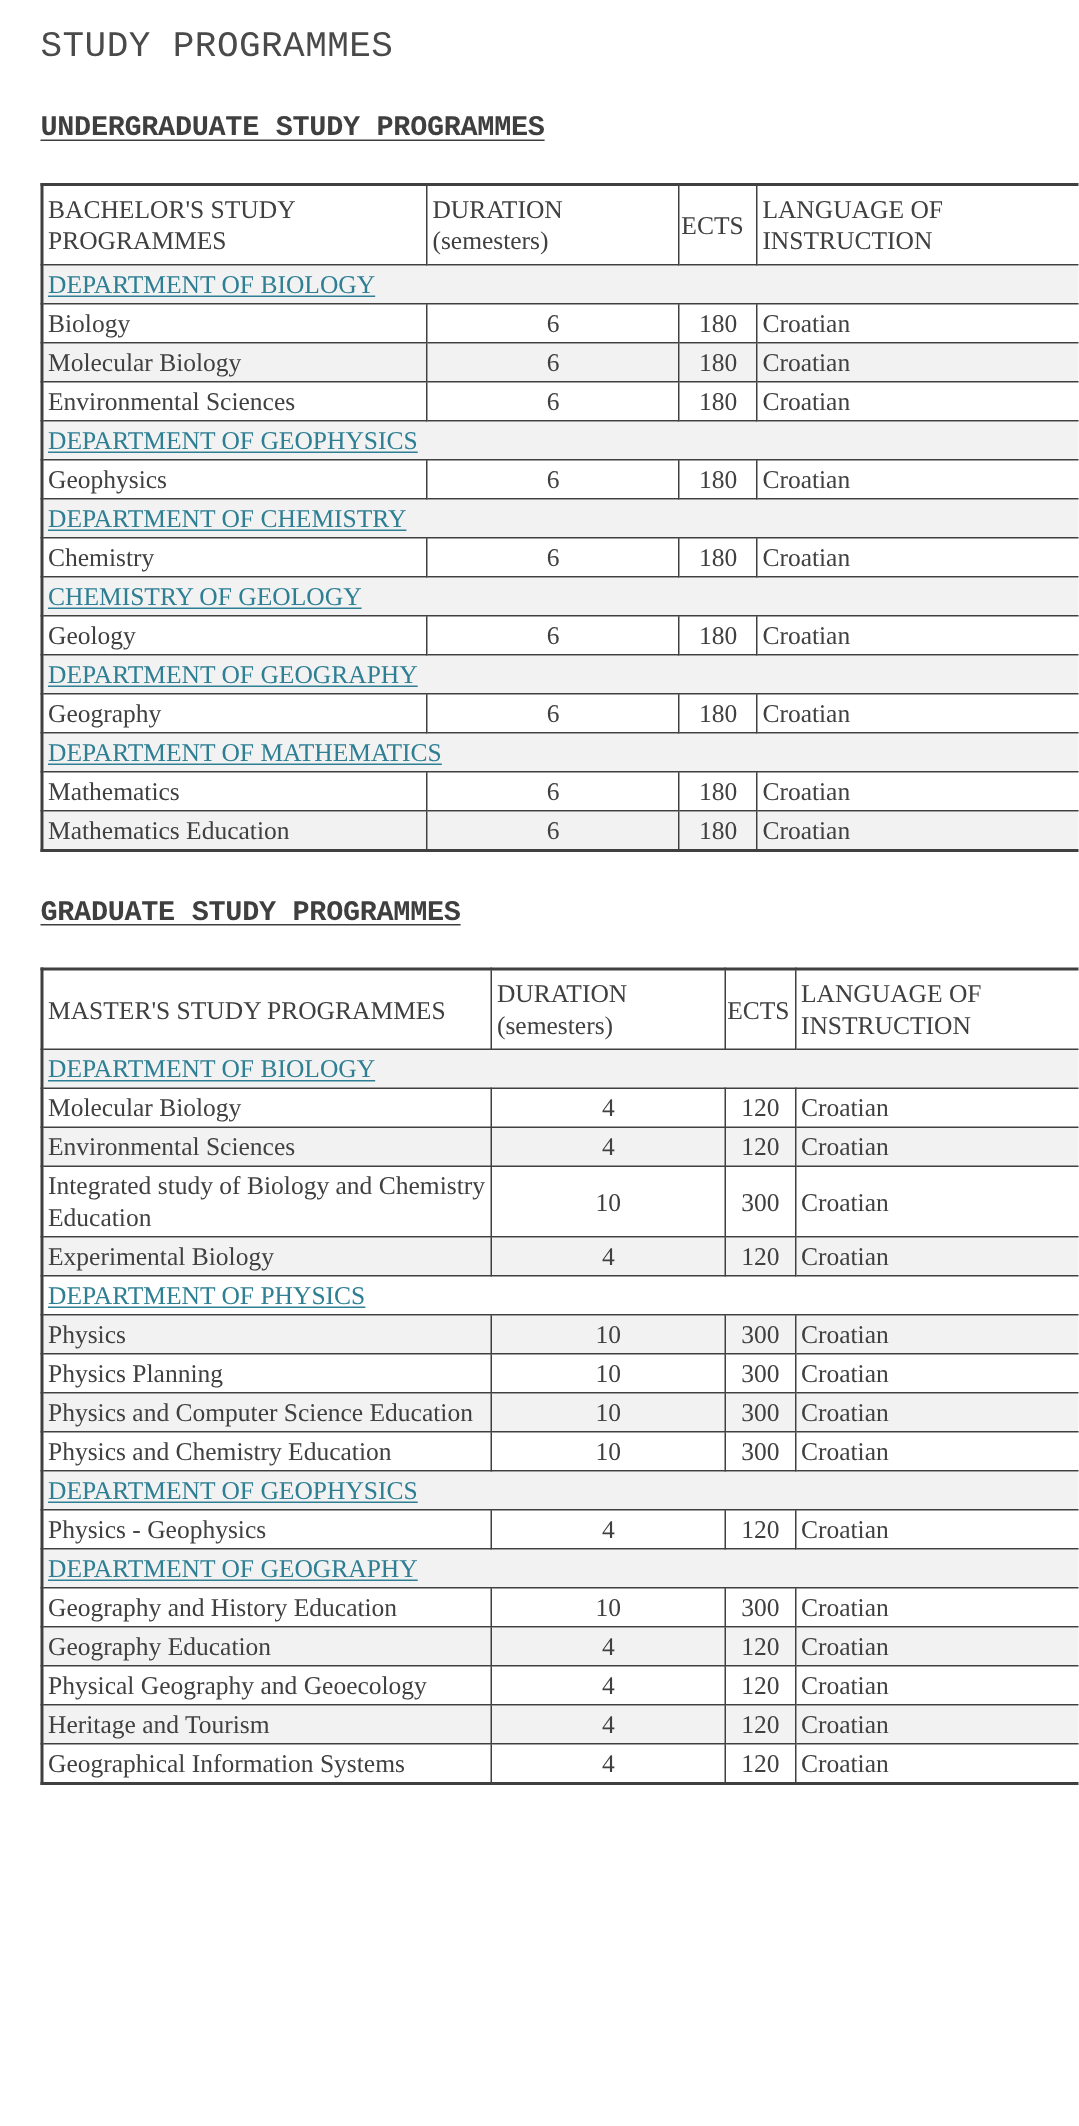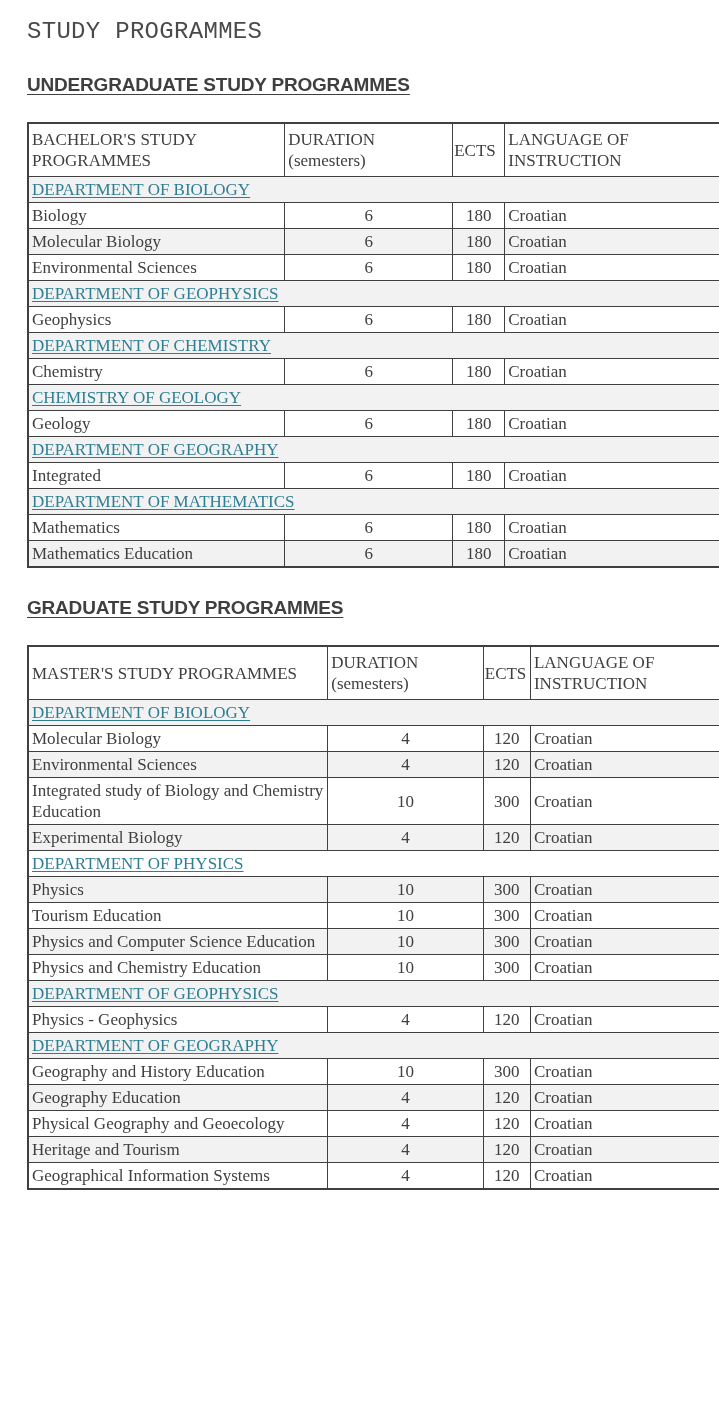--- a/index.html
+++ b/index.html
@@ -19,21 +19,21 @@
   .page{padding:12px 14px 8px 27px;}
   .page-title{
     font-family:Liberation Mono, monospace;
     font-size:24px;
     font-weight:500;
     letter-spacing:0.3px;
     color:var(--title);
     margin:6px 0 0 0;
   }
   .section-heading{
-    font-family:Liberation Sans, sans-serif;
+    font-family:Liberation Mono, monospace;
     font-size:19px;
     font-weight:700;
     letter-spacing:-0.2px;
     color:#3f3f3f;
     text-decoration:underline;
     text-underline-offset:3px;
     margin:29px 0 26px 0;
   }
   table.ptable{
     width:696px;
@@ -145,21 +145,21 @@
             <tr class="prog-row">
               <td class="td-name">Geology</td>
               <td class="td-num">6</td>
               <td class="td-num">180</td>
               <td class="td-lang">Croatian</td>
             </tr>
             <tr class="dept-row">
               <td colspan="4" class="dept-cell"><a href="#" class="dept-link">DEPARTMENT OF GEOGRAPHY</a></td>
             </tr>
             <tr class="prog-row">
-              <td class="td-name">Integrated</td>
+              <td class="td-name">Geography</td>
               <td class="td-num">6</td>
               <td class="td-num">180</td>
               <td class="td-lang">Croatian</td>
             </tr>
             <tr class="dept-row">
               <td colspan="4" class="dept-cell"><a href="#" class="dept-link">DEPARTMENT OF MATHEMATICS</a></td>
             </tr>
             <tr class="prog-row">
               <td class="td-name">Mathematics</td>
               <td class="td-num">6</td>
@@ -223,21 +223,21 @@
             <tr class="dept-row">
               <td colspan="4" class="dept-cell"><a href="#" class="dept-link">DEPARTMENT OF PHYSICS</a></td>
             </tr>
             <tr class="prog-row">
               <td class="td-name">Physics</td>
               <td class="td-num">10</td>
               <td class="td-num">300</td>
               <td class="td-lang">Croatian</td>
             </tr>
             <tr class="prog-row">
-              <td class="td-name">Tourism Education</td>
+              <td class="td-name">Physics Planning</td>
               <td class="td-num">10</td>
               <td class="td-num">300</td>
               <td class="td-lang">Croatian</td>
             </tr>
             <tr class="prog-row">
               <td class="td-name">Physics and Computer Science Education</td>
               <td class="td-num">10</td>
               <td class="td-num">300</td>
               <td class="td-lang">Croatian</td>
             </tr>

